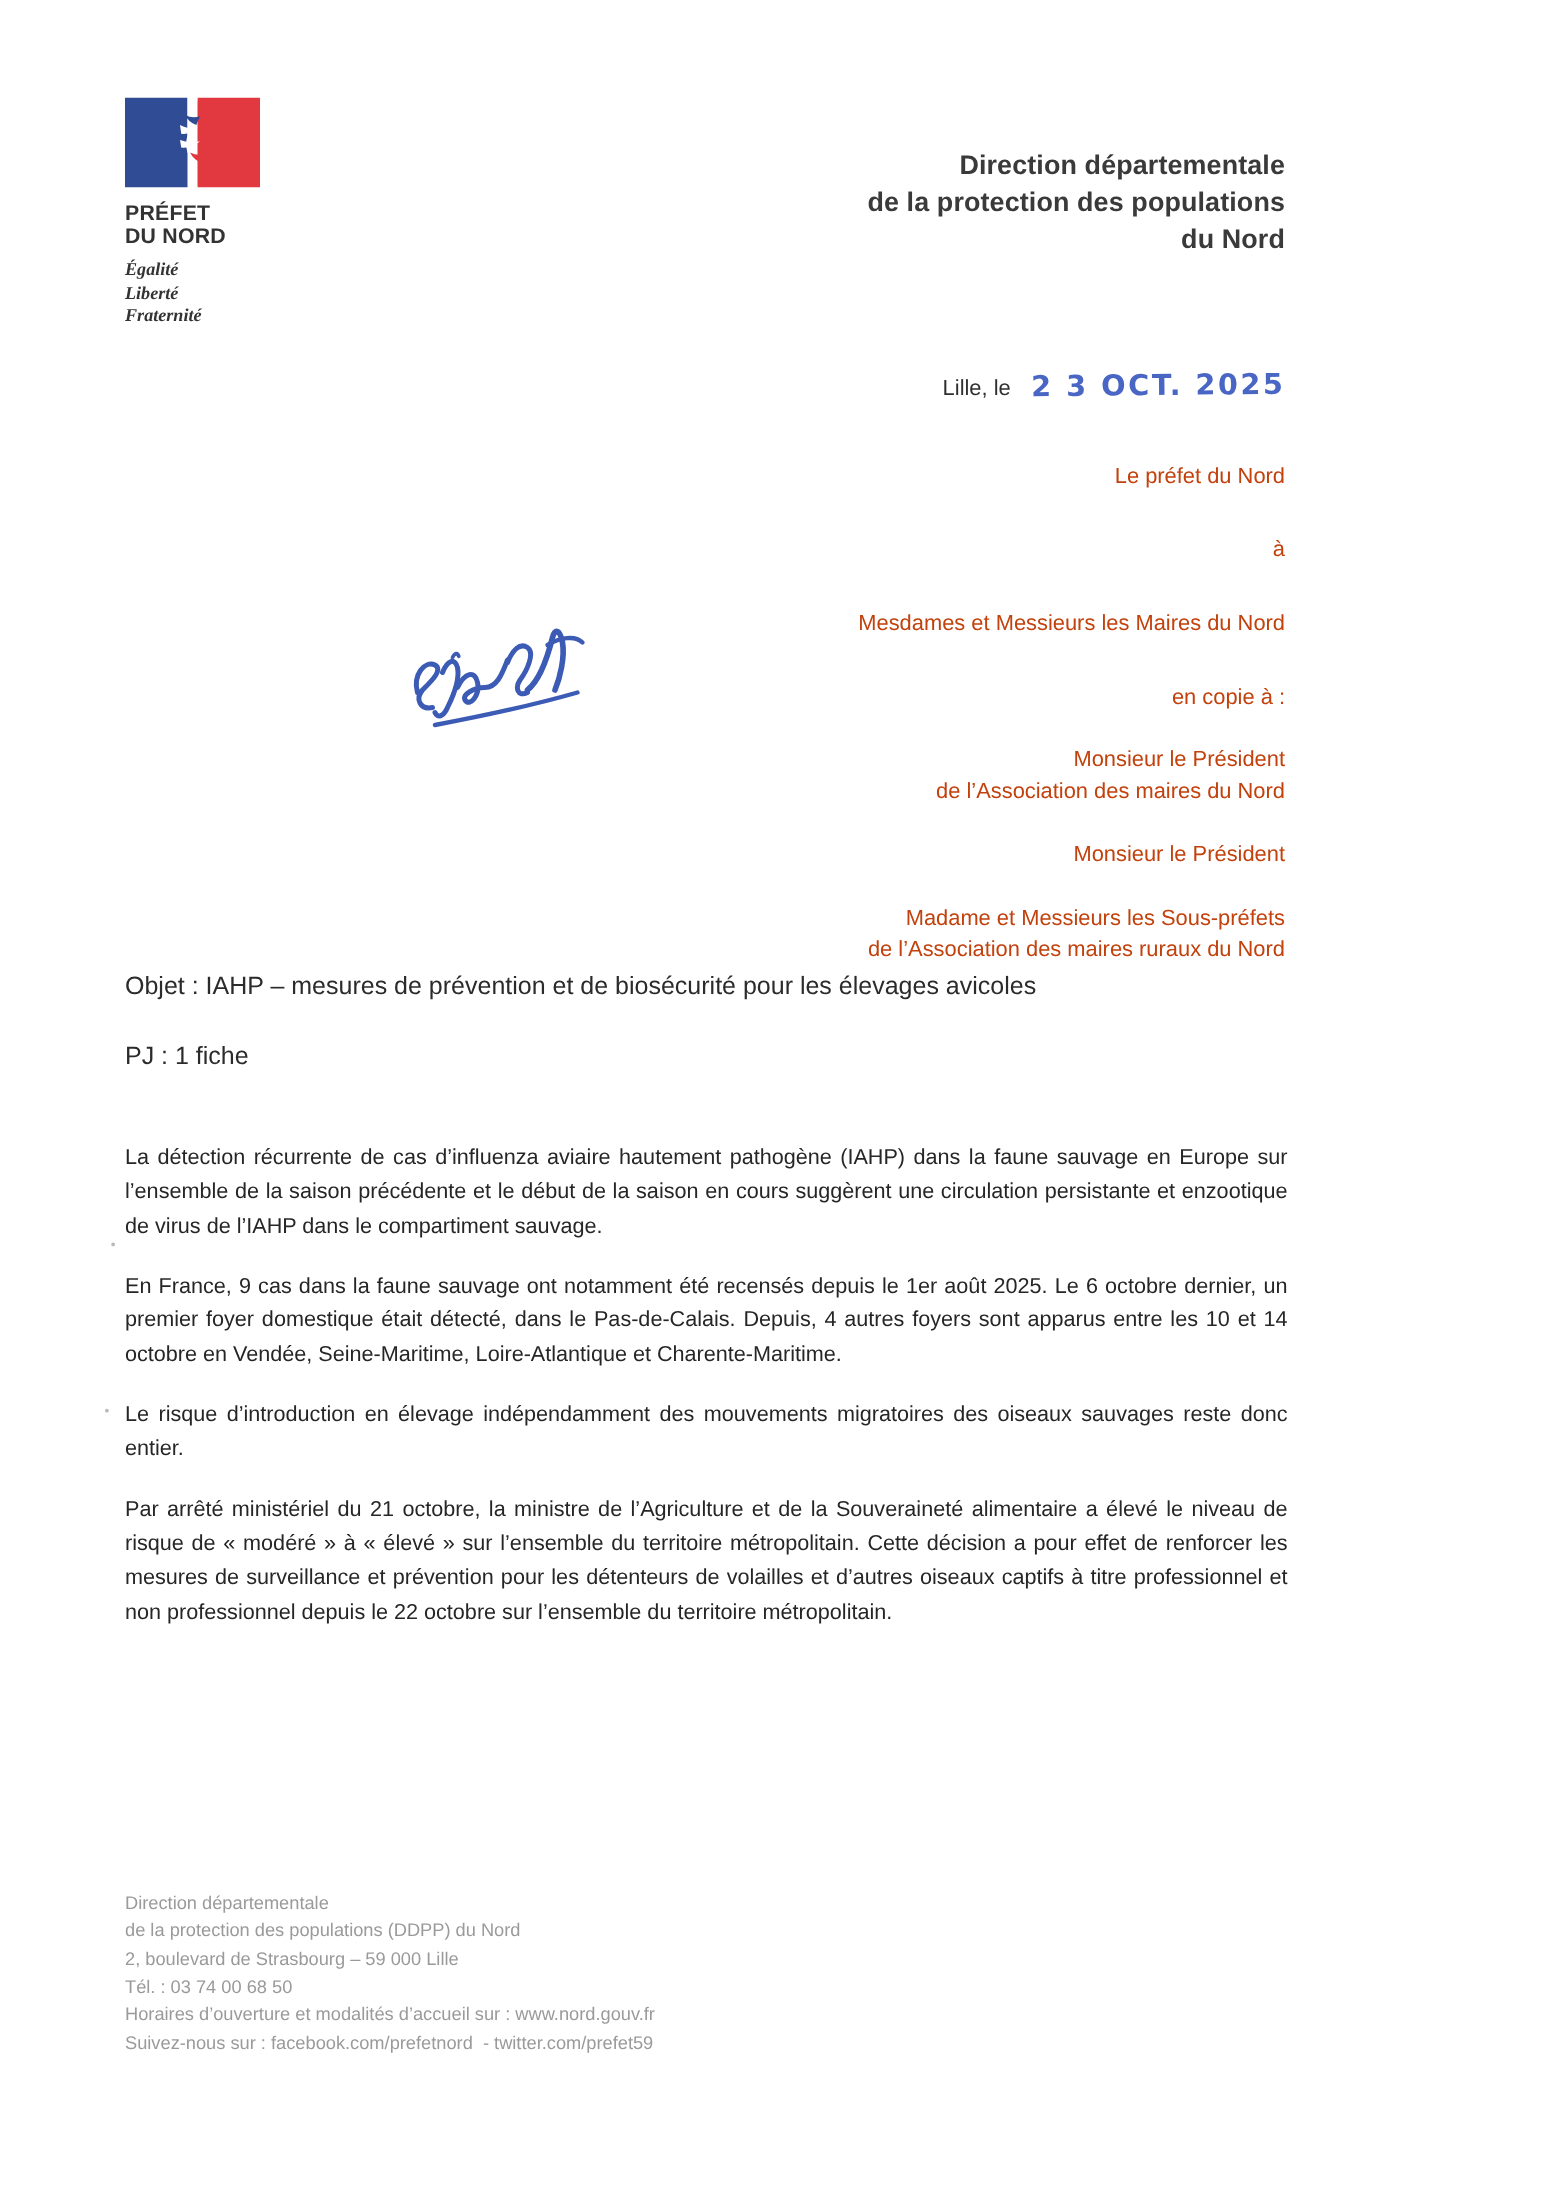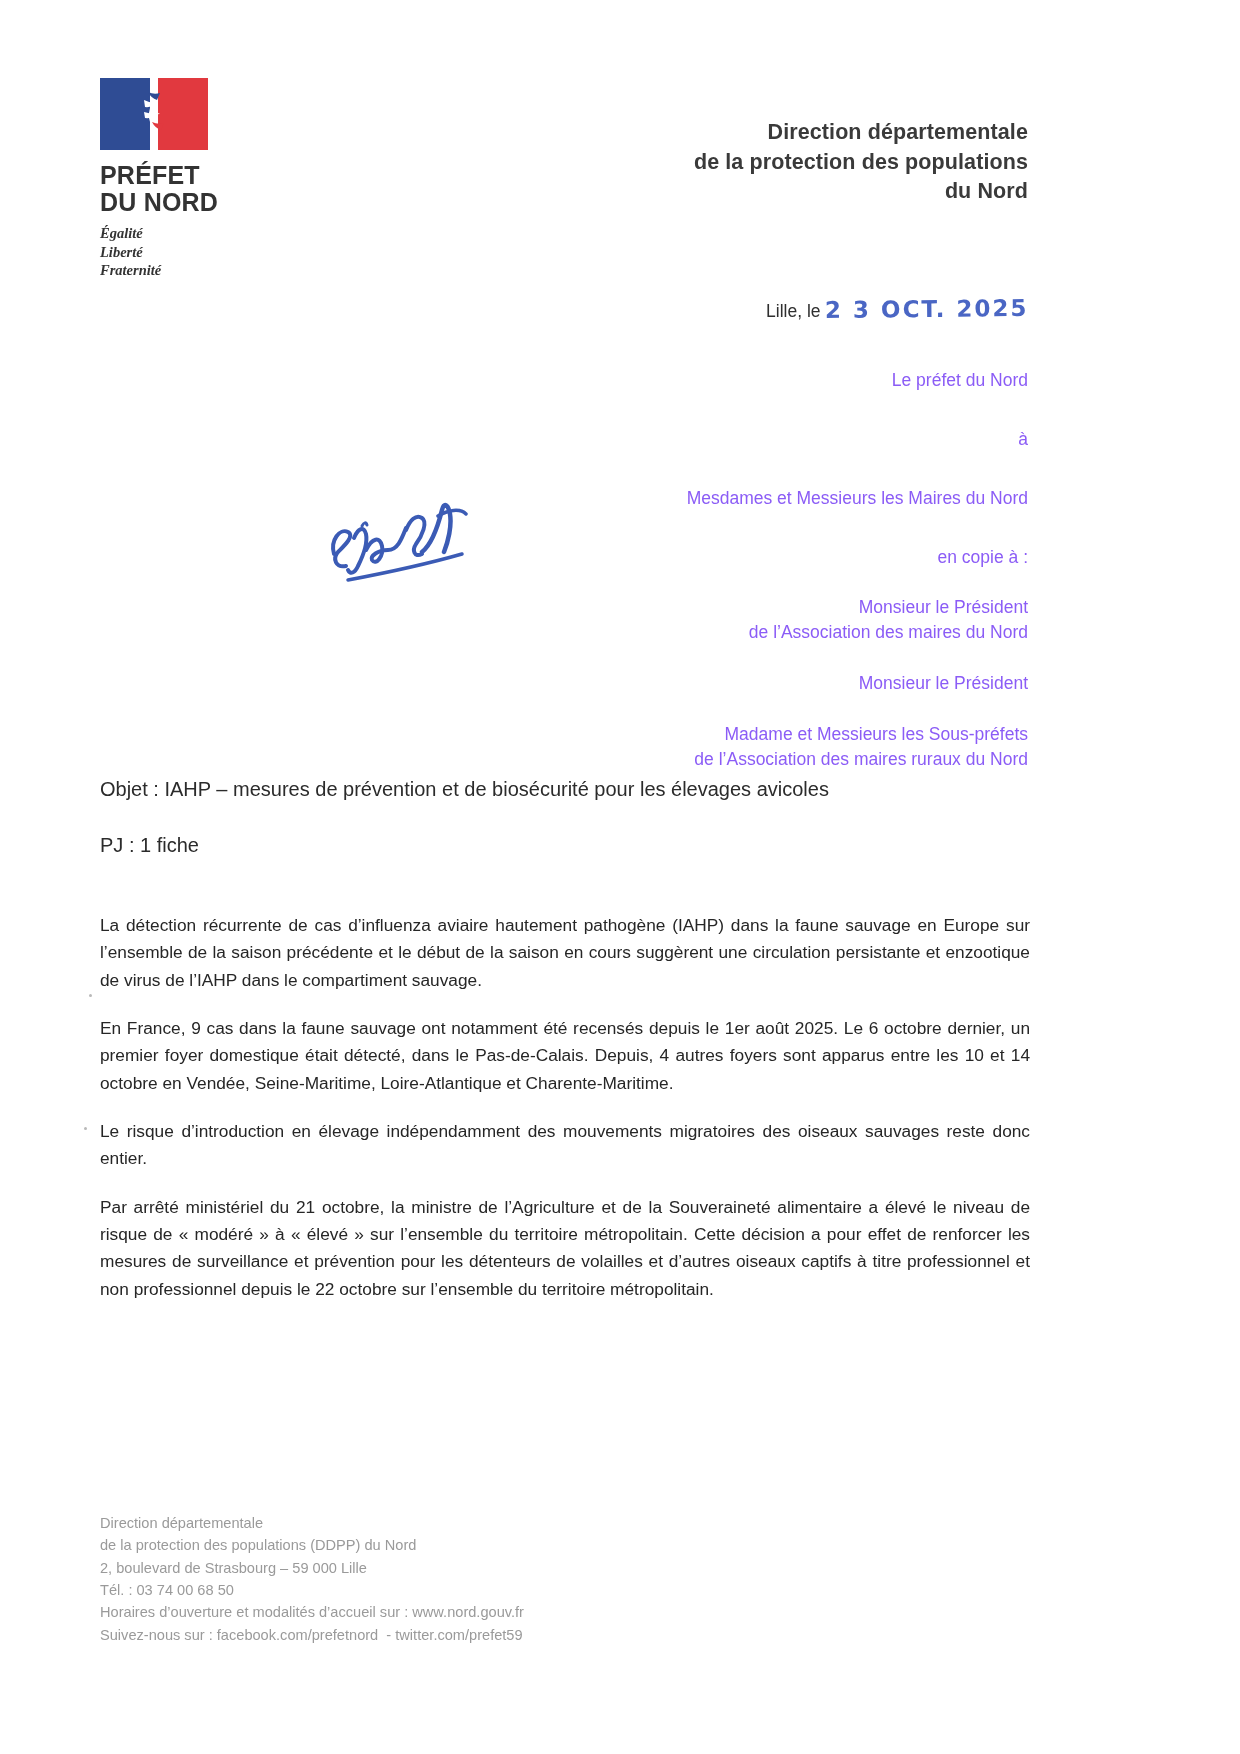--- a/index.html
+++ b/index.html
@@ -39,21 +39,21 @@
     width: 108px;
     height: 72px;
     position: relative;
     display: block;
   }
   .flag svg { display: block; }
   .logo-title {
     margin-top: 12px;
     font-family: "Liberation Sans", sans-serif;
     font-weight: bold;
-    font-size: 25px;
+    font-size: 17px;
     line-height: 1.06;
     letter-spacing: 0.2px;
     color: #333333;
   }
   .logo-motto {
     margin-top: 9px;
     font-family: "Liberation Serif", serif;
     font-style: italic;
     font-weight: bold;
     font-size: 14.5px;
@@ -73,21 +73,21 @@
     letter-spacing: 0.1px;
   }
 
   
   .dateline {
     position: absolute;
     top: 296px;
     right: 212px;
     display: flex;
     align-items: baseline;
-    gap: 4px;
+    gap: 16px;
   }
   .dateline .label {
     font-size: 17.5px;
     color: #2f2f2f;
   }
   .date-stamp {
     font-family: "DejaVu Sans", sans-serif;
     font-weight: bold;
     font-size: 23px;
     letter-spacing: 2px;
@@ -96,21 +96,21 @@
   }
 
   
   .addressees {
     position: absolute;
     top: 368px;
     right: 212px;
     width: 700px;
     text-align: right;
     font-size: 17.5px;
-    color: #8b5cf6;
+    color: #c2410c;
     line-height: 1.42;
   }
   .addr-line { margin: 0; }
   .addr-gap-md { margin-top: 34px; }
   .addr-gap-sm { margin-top: 26px; }
 
   
   .signature {
     position: absolute;
     left: 310px;

